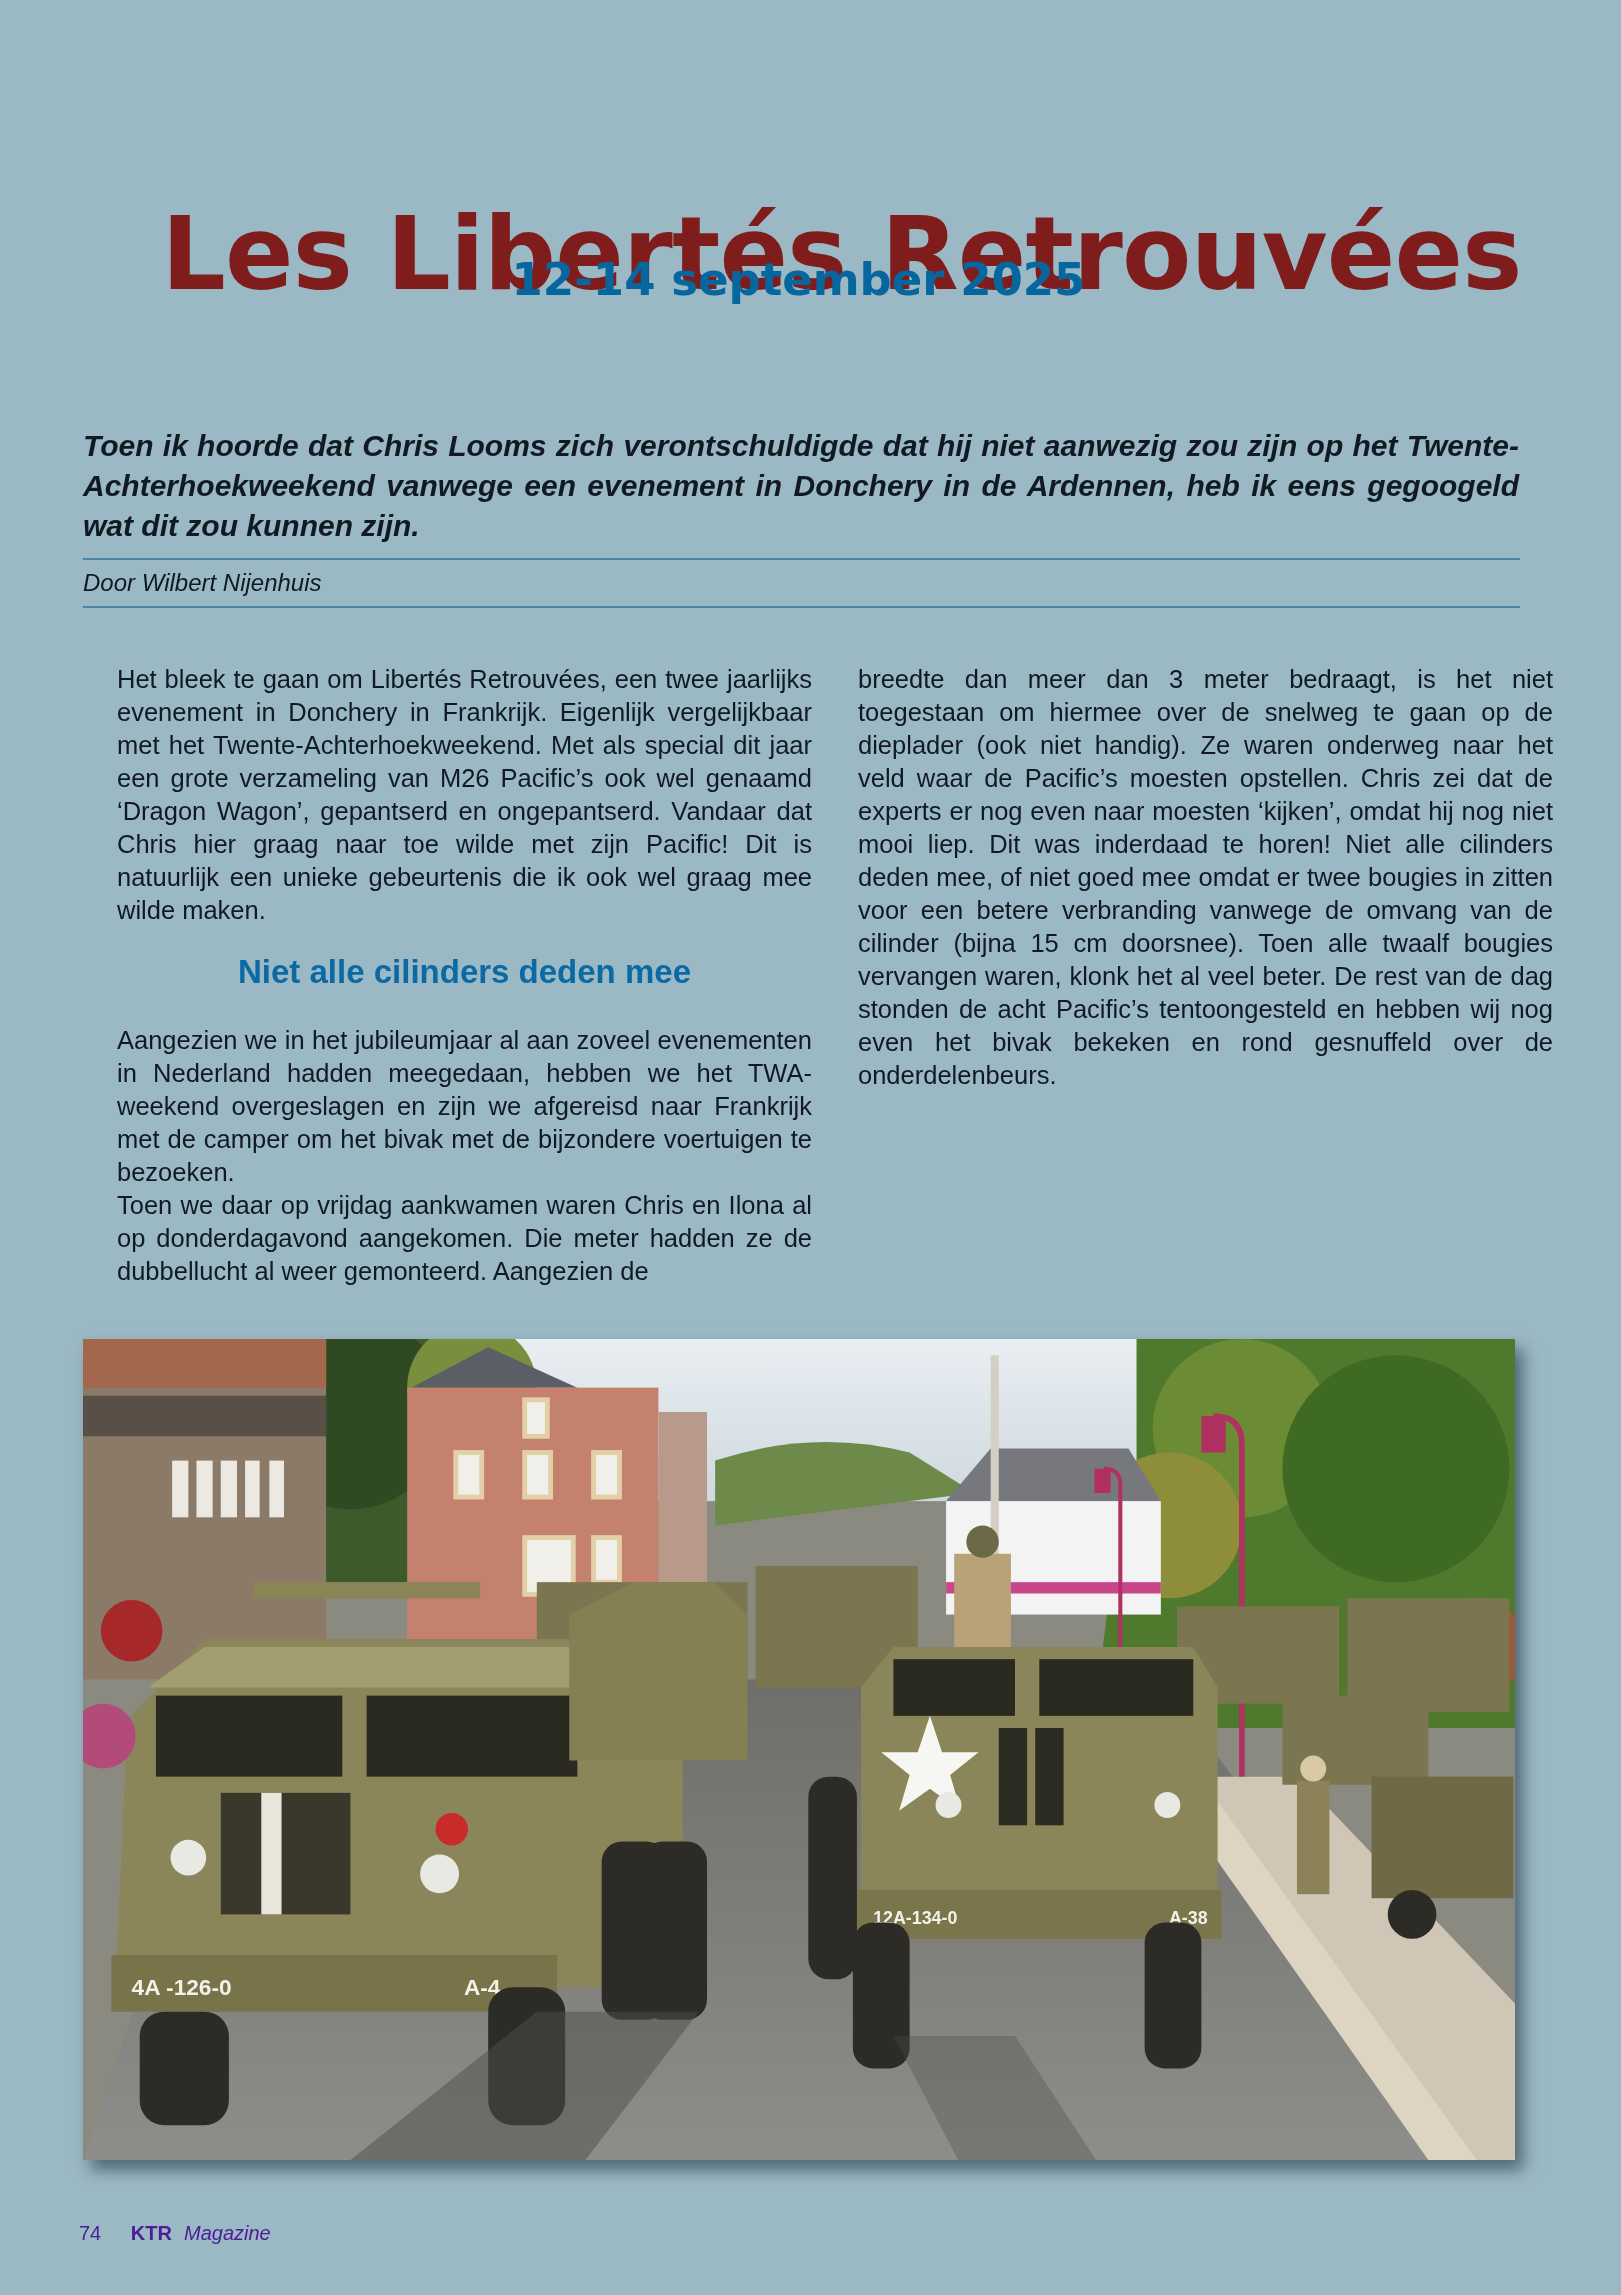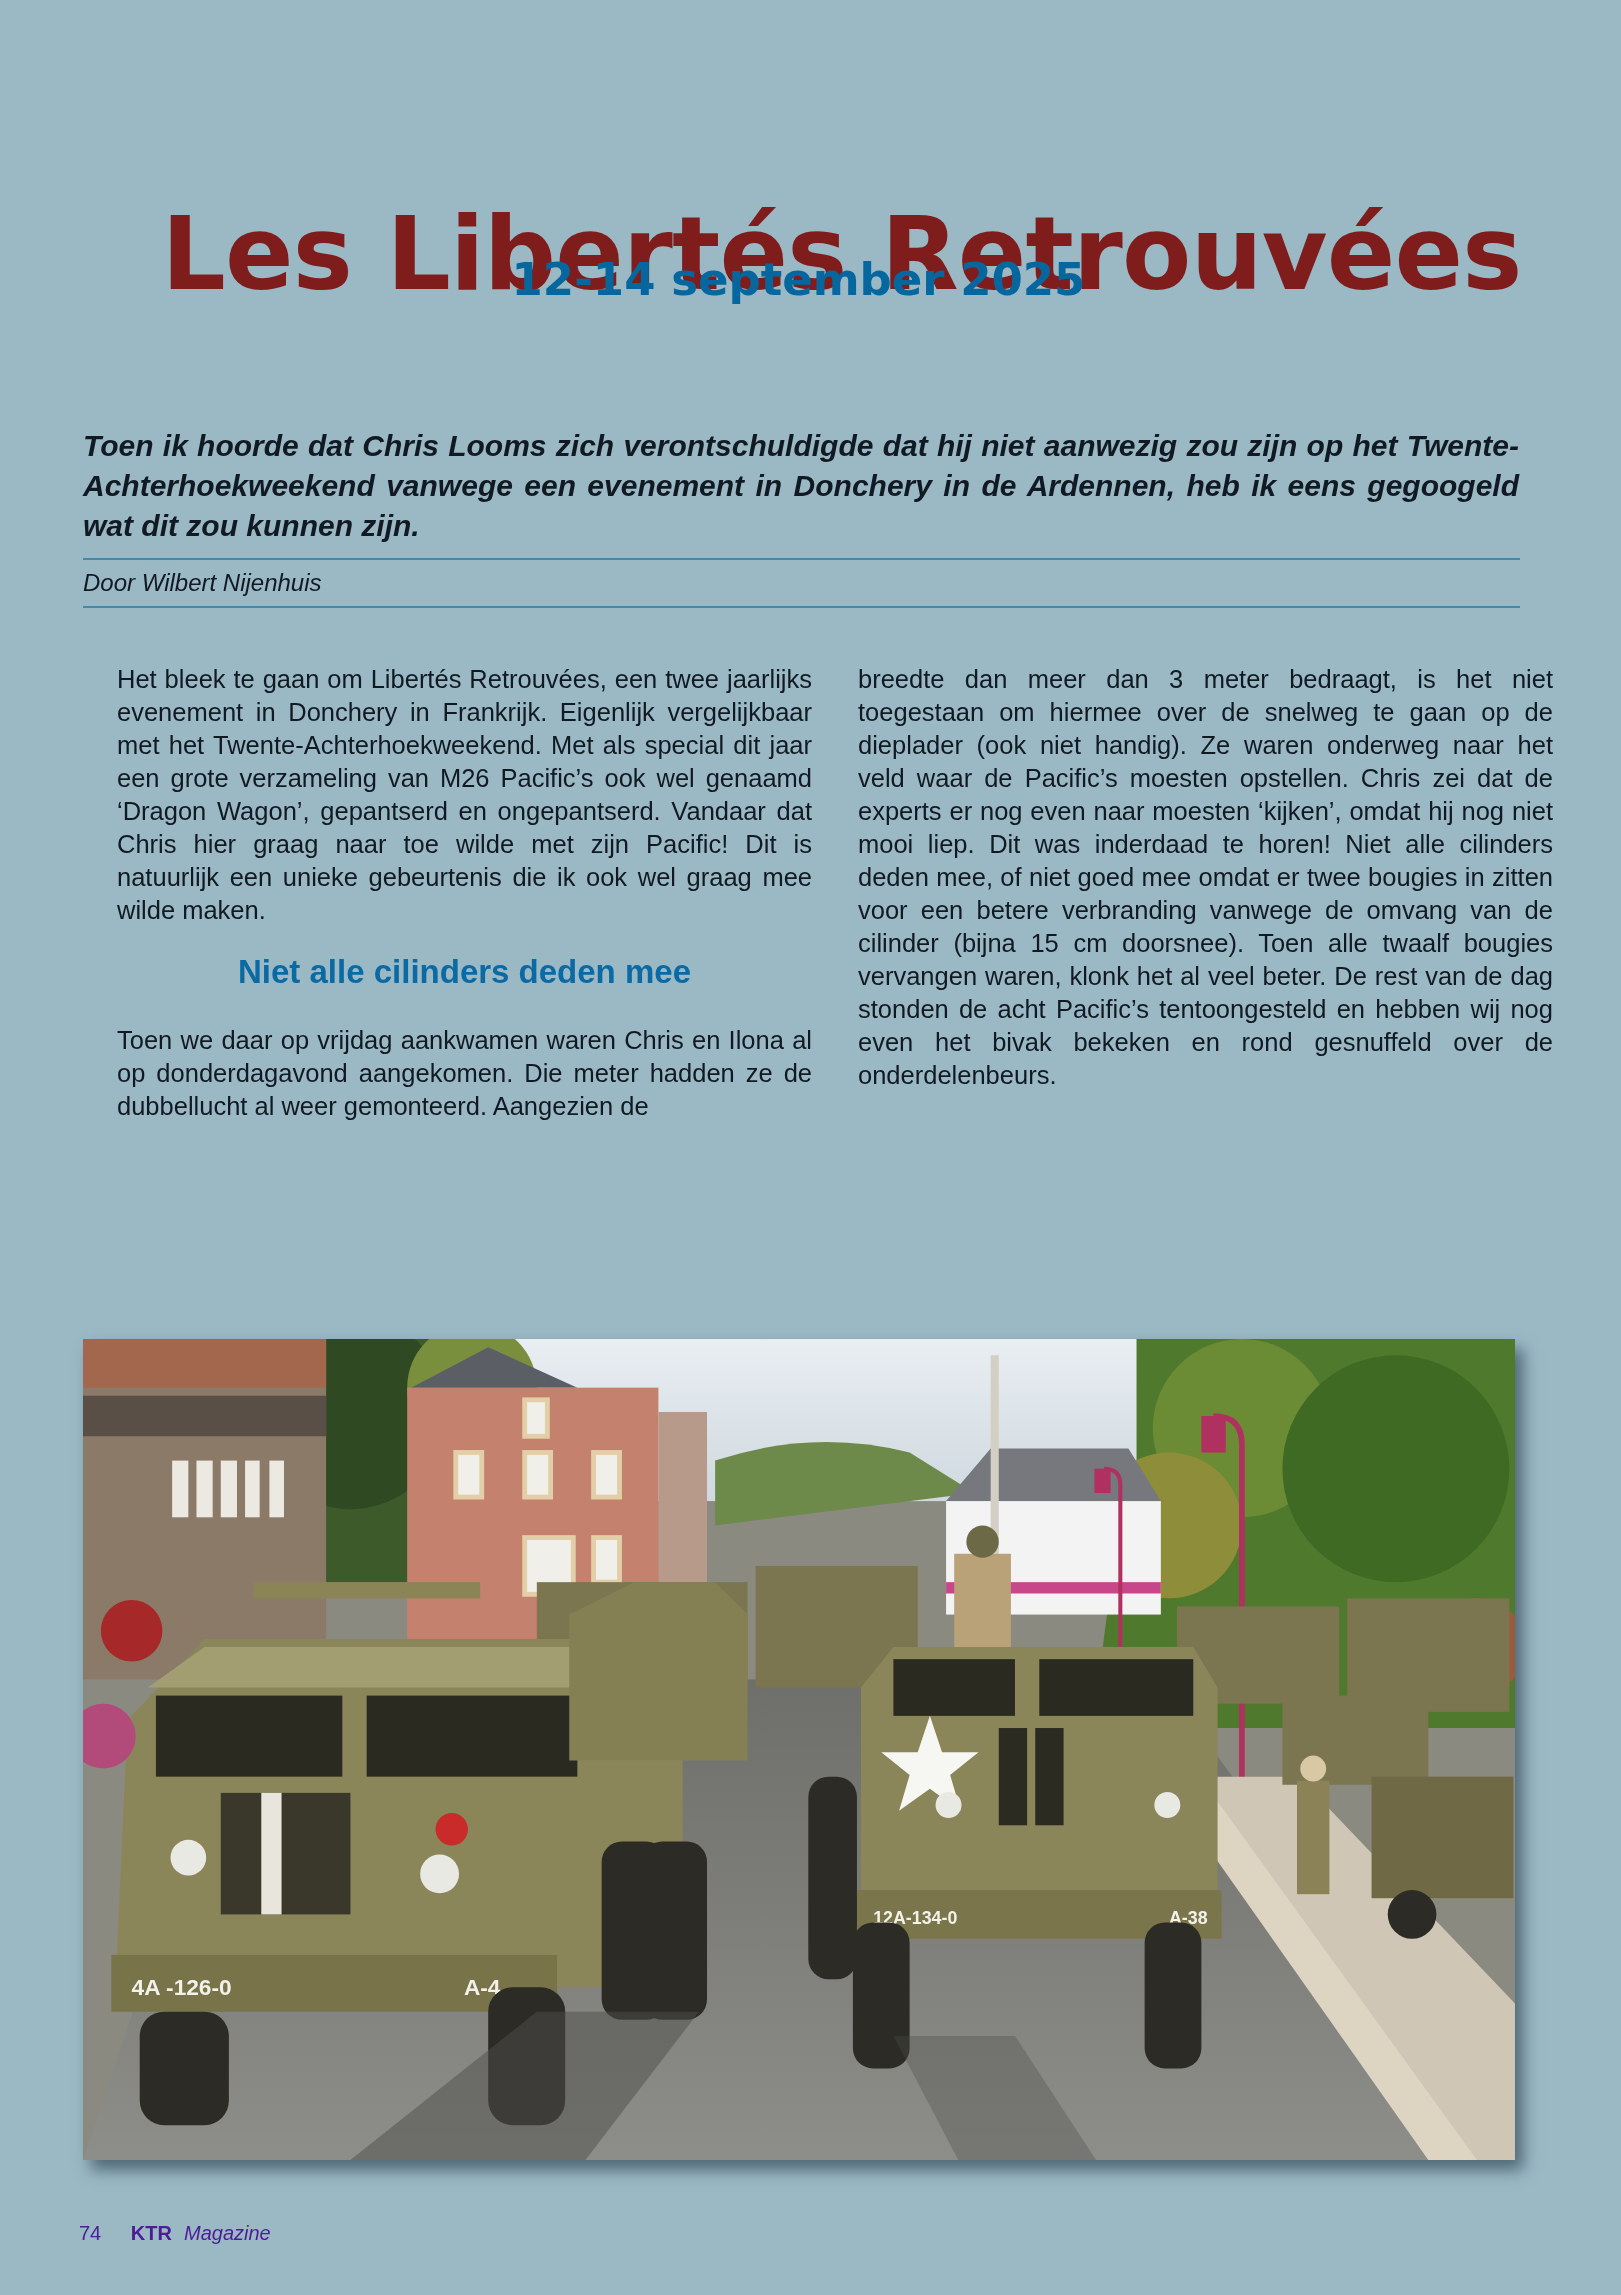--- a/index.html
+++ b/index.html
@@ -84,20 +84,21 @@
 
 <p class="lead">Toen ik hoorde dat Chris Looms zich verontschuldigde dat hij niet aanwezig zou zijn op het Twente-Achterhoekweekend vanwege een evenement in Donchery in de Ardennen, heb ik eens gegoogeld wat dit zou kunnen zijn.</p>
 
 <div class="rule" style="top:558px;"></div>
 <div class="byline">Door Wilbert Nijenhuis</div>
 <div class="rule" style="top:606px;"></div>
 
 <div class="col col-left">
   <p>Het bleek te gaan om Libertés Retrouvées, een twee jaarlijks evenement in Donchery in Frankrijk. Eigenlijk vergelijkbaar met het Twente-Achterhoekweekend. Met als special dit jaar een grote verzameling van M26 Pacific’s ook wel genaamd ‘Dragon Wagon’, gepantserd en ongepantserd. Vandaar dat Chris hier graag naar toe wilde met zijn Pacific! Dit is natuurlijk een unieke gebeurtenis die ik ook wel graag mee wilde maken.</p>
   <h2 class="section-heading">Niet alle cilinders deden mee</h2>
+  <p>Aangezien we in het jubileumjaar al aan zoveel evenementen in Nederland hadden meegedaan, hebben we het TWA-weekend overgeslagen en zijn we afgereisd naar Frankrijk met de camper om het bivak met de bijzondere voertuigen te bezoeken.</p>
   <p>Toen we daar op vrijdag aankwamen waren Chris en Ilona al op donderdagavond aangekomen. Die meter hadden ze de dubbellucht al weer gemonteerd. Aangezien de</p>
 </div>
 
 <div class="col col-right">
   <p>breedte dan meer dan 3 meter bedraagt, is het niet toegestaan om hiermee over de snelweg te gaan op de dieplader (ook niet handig). Ze waren onderweg naar het veld waar de Pacific’s moesten opstellen. Chris zei dat de experts er nog even naar moesten ‘kijken’, omdat hij nog niet mooi liep. Dit was inderdaad te horen! Niet alle cilinders deden mee, of niet goed mee omdat er twee bougies in zitten voor een betere verbranding vanwege de omvang van de cilinder (bijna 15 cm doorsnee). Toen alle twaalf bougies vervangen waren, klonk het al veel beter. De rest van de dag stonden de acht Pacific’s tentoongesteld en hebben wij nog even het bivak bekeken en rond gesnuffeld over de onderdelenbeurs.</p>
   <div class="gap"></div>
 </div>
 
 <div class="photo">
   <svg width="1432" height="821" viewBox="0 0 1767 1013">

